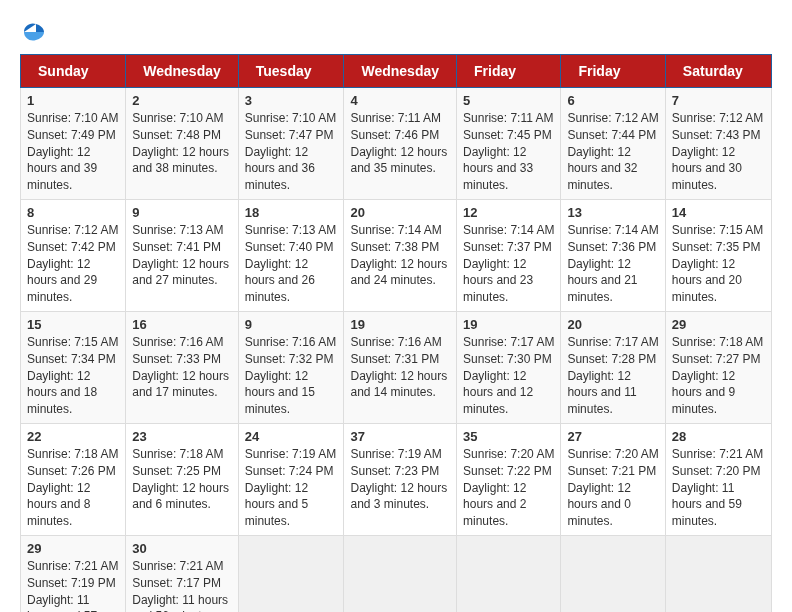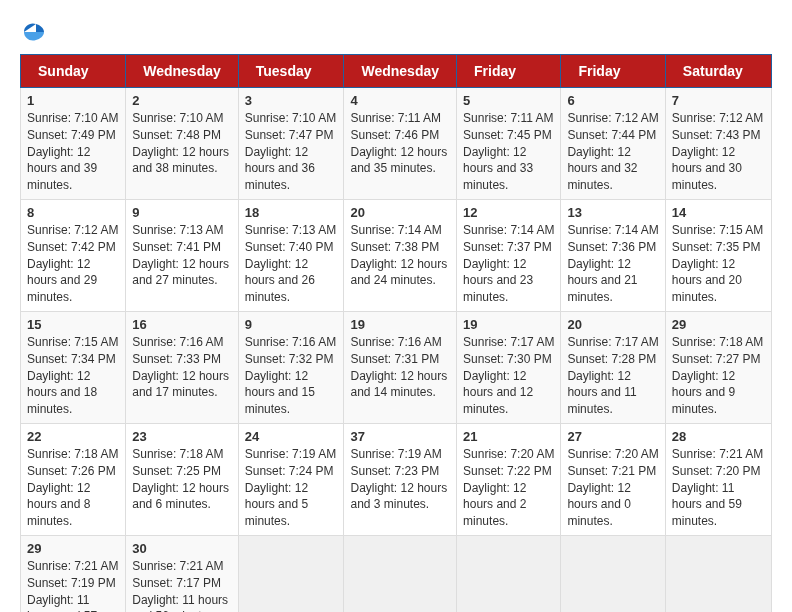--- a/index.html
+++ b/index.html
@@ -332,21 +332,21 @@
       </td>
         <td>
         <span class="day-number">37</span>
         <div class="day-info">
           Sunrise: 7:19 AM<br>
           Sunset: 7:23 PM<br>
           Daylight: 12 hours and 3 minutes.
         </div>
       </td>
         <td>
-        <span class="day-number">21</span>
+        <span class="day-number">35</span>
         <div class="day-info">
           Sunrise: 7:20 AM<br>
           Sunset: 7:22 PM<br>
           Daylight: 12 hours and 2 minutes.
         </div>
       </td>
         <td>
         <span class="day-number">27</span>
         <div class="day-info">
           Sunrise: 7:20 AM<br>

